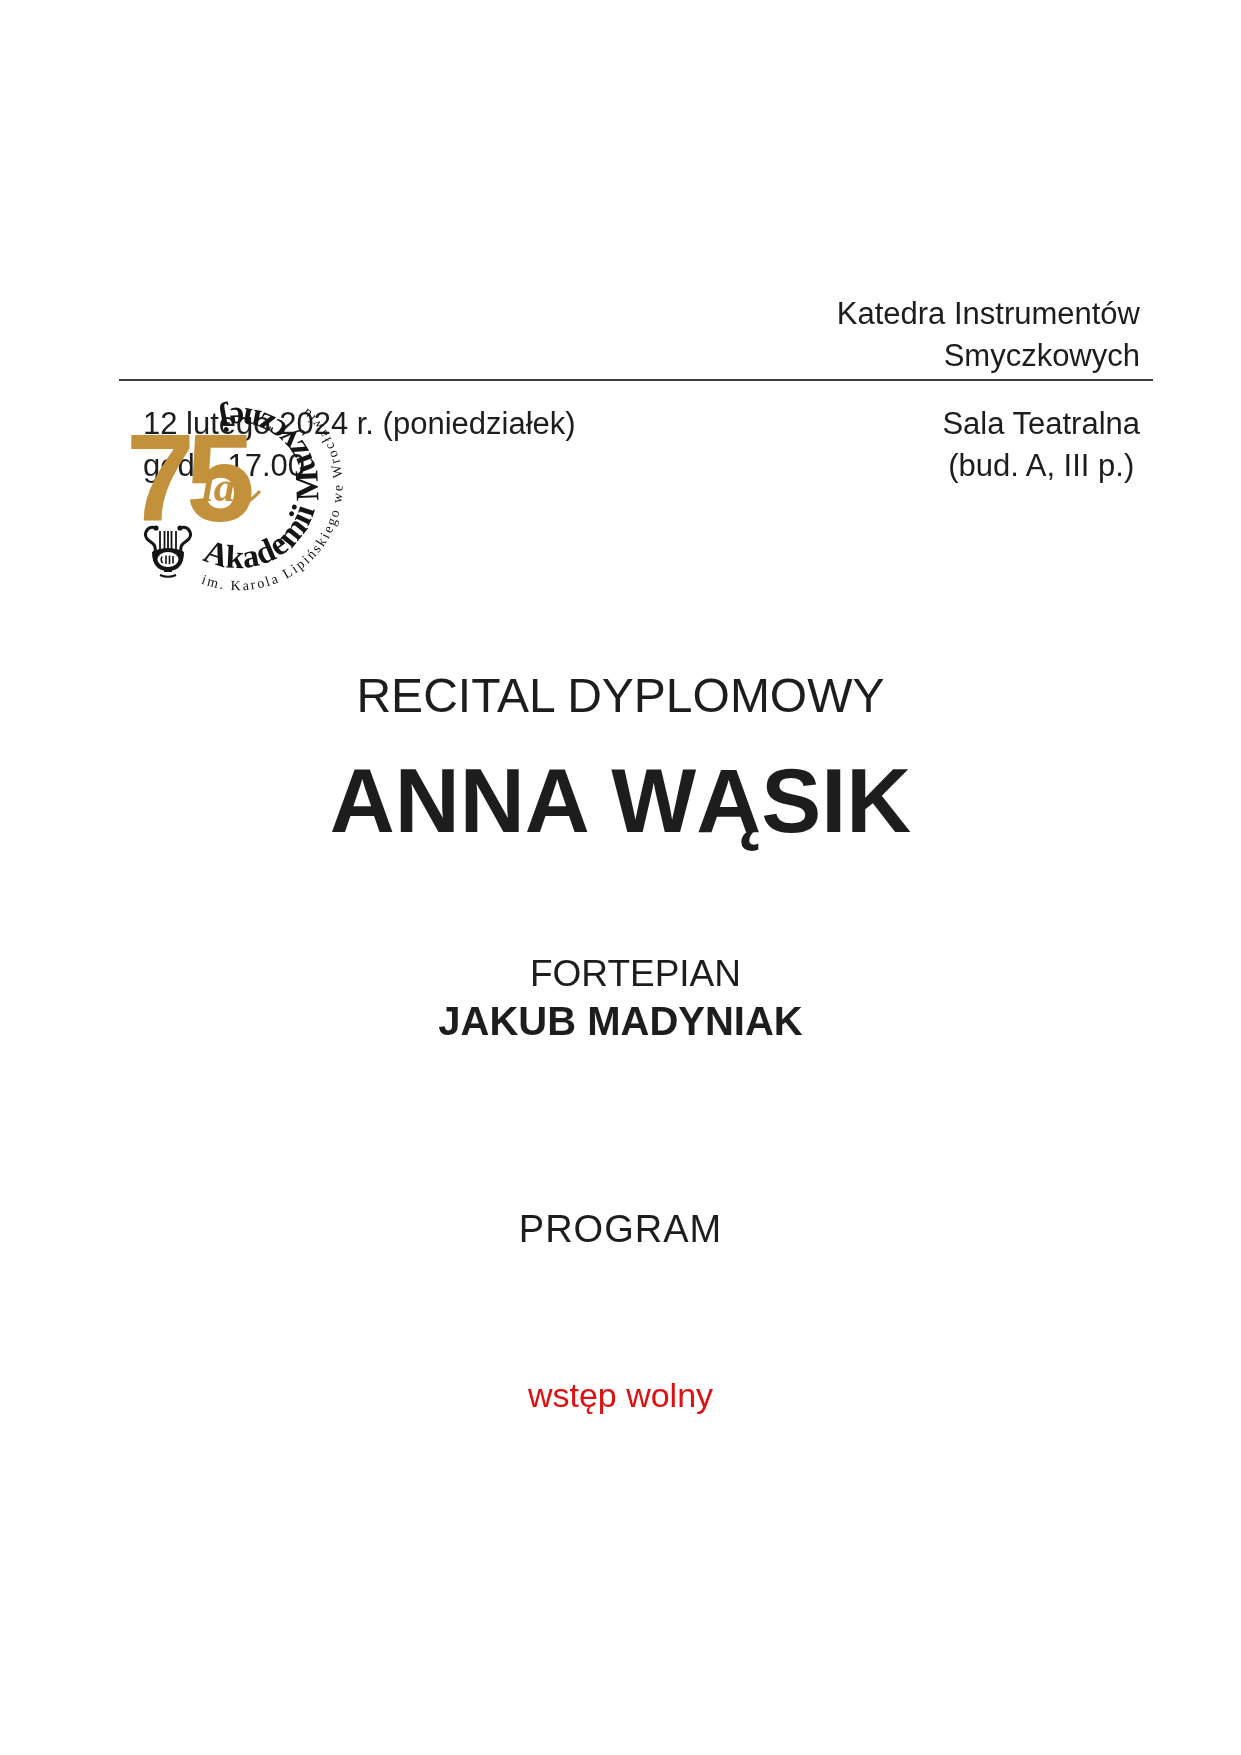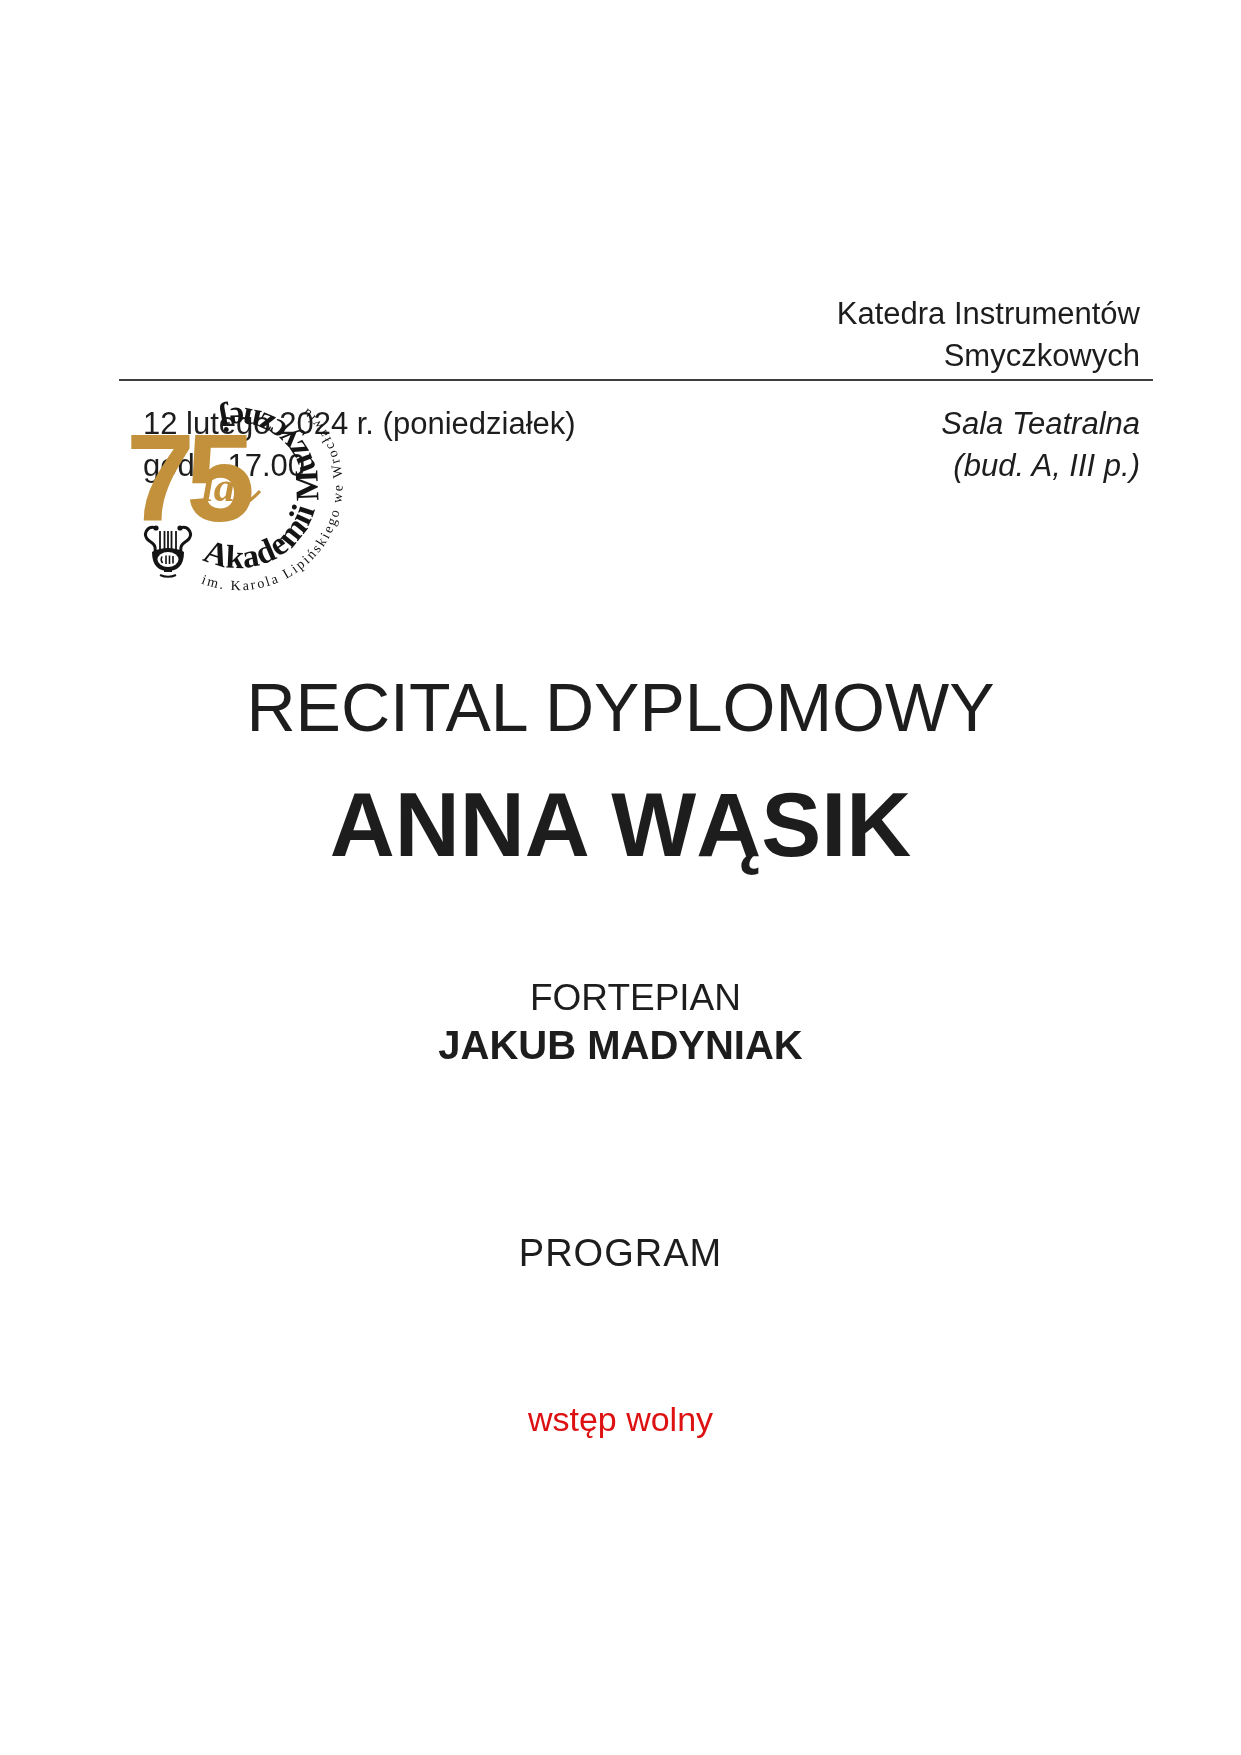--- a/index.html
+++ b/index.html
@@ -41,27 +41,27 @@
     display:flex;
     justify-content:space-between;
     padding-left:143px;
     padding-right:101px;
     margin-top:22px;
     font-size:31px;
     line-height:42px;
     gap:42px;
   }
   .info-left{text-align:left;}
-  .info-right{text-align:right;font-style:italic;}
+  .info-right{text-align:center;}
 
   
   .main{text-align:center;}
   .title{
     margin-top:180px;
-    font-size:68px;
+    font-size:48px;
     font-weight:400;
     line-height:1.2;
     letter-spacing:0;
   }
   .performer{
     margin-top:25px;
     font-size:90px;
     font-weight:700;
     line-height:1.15;
   }

